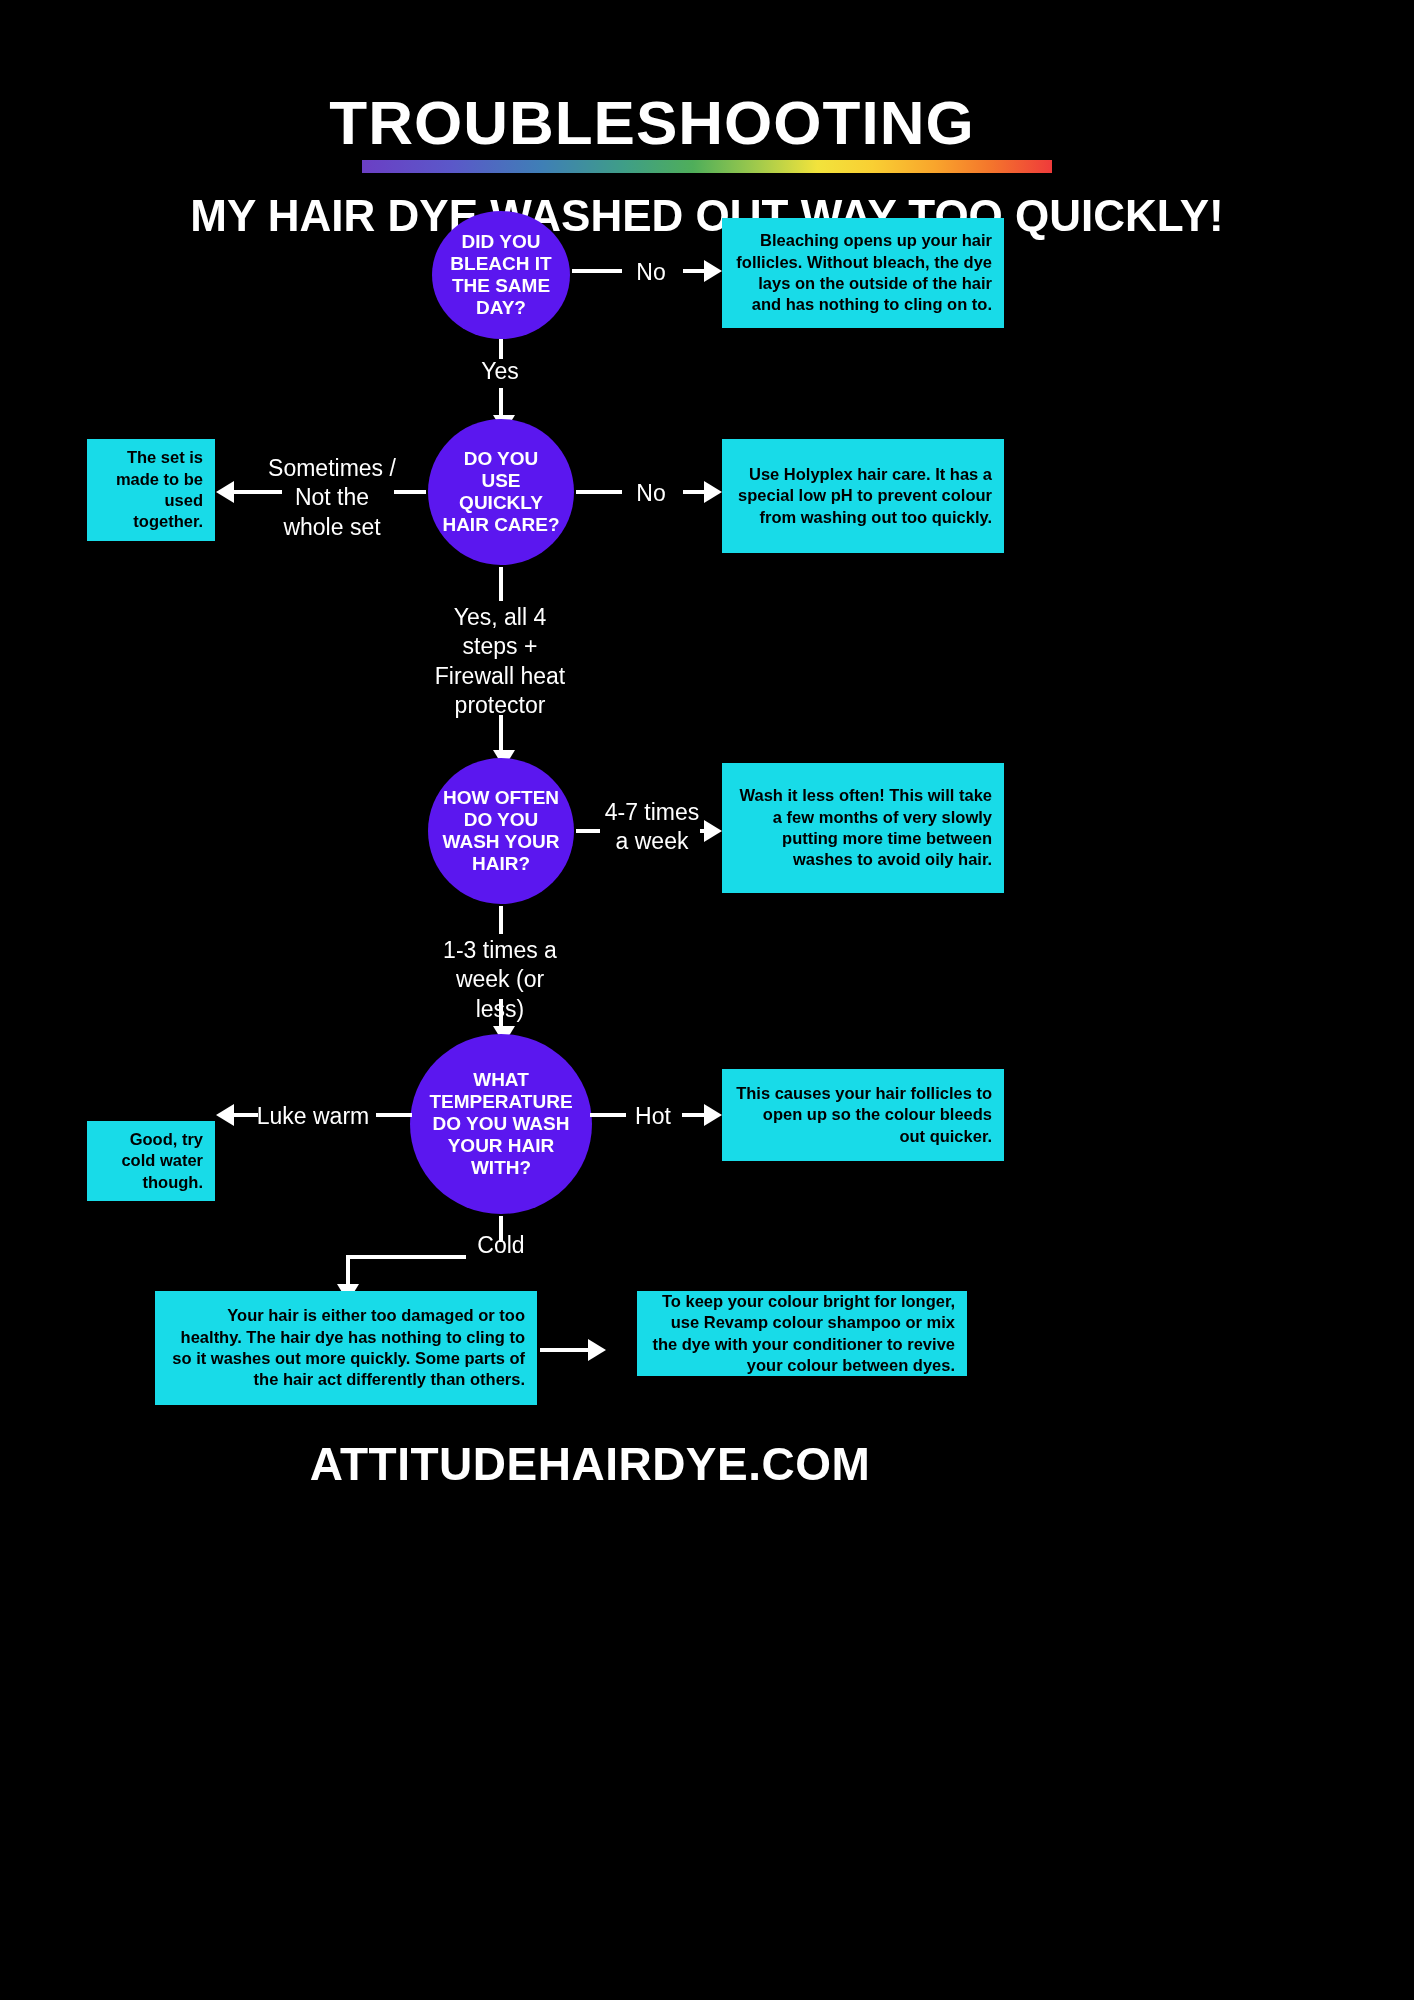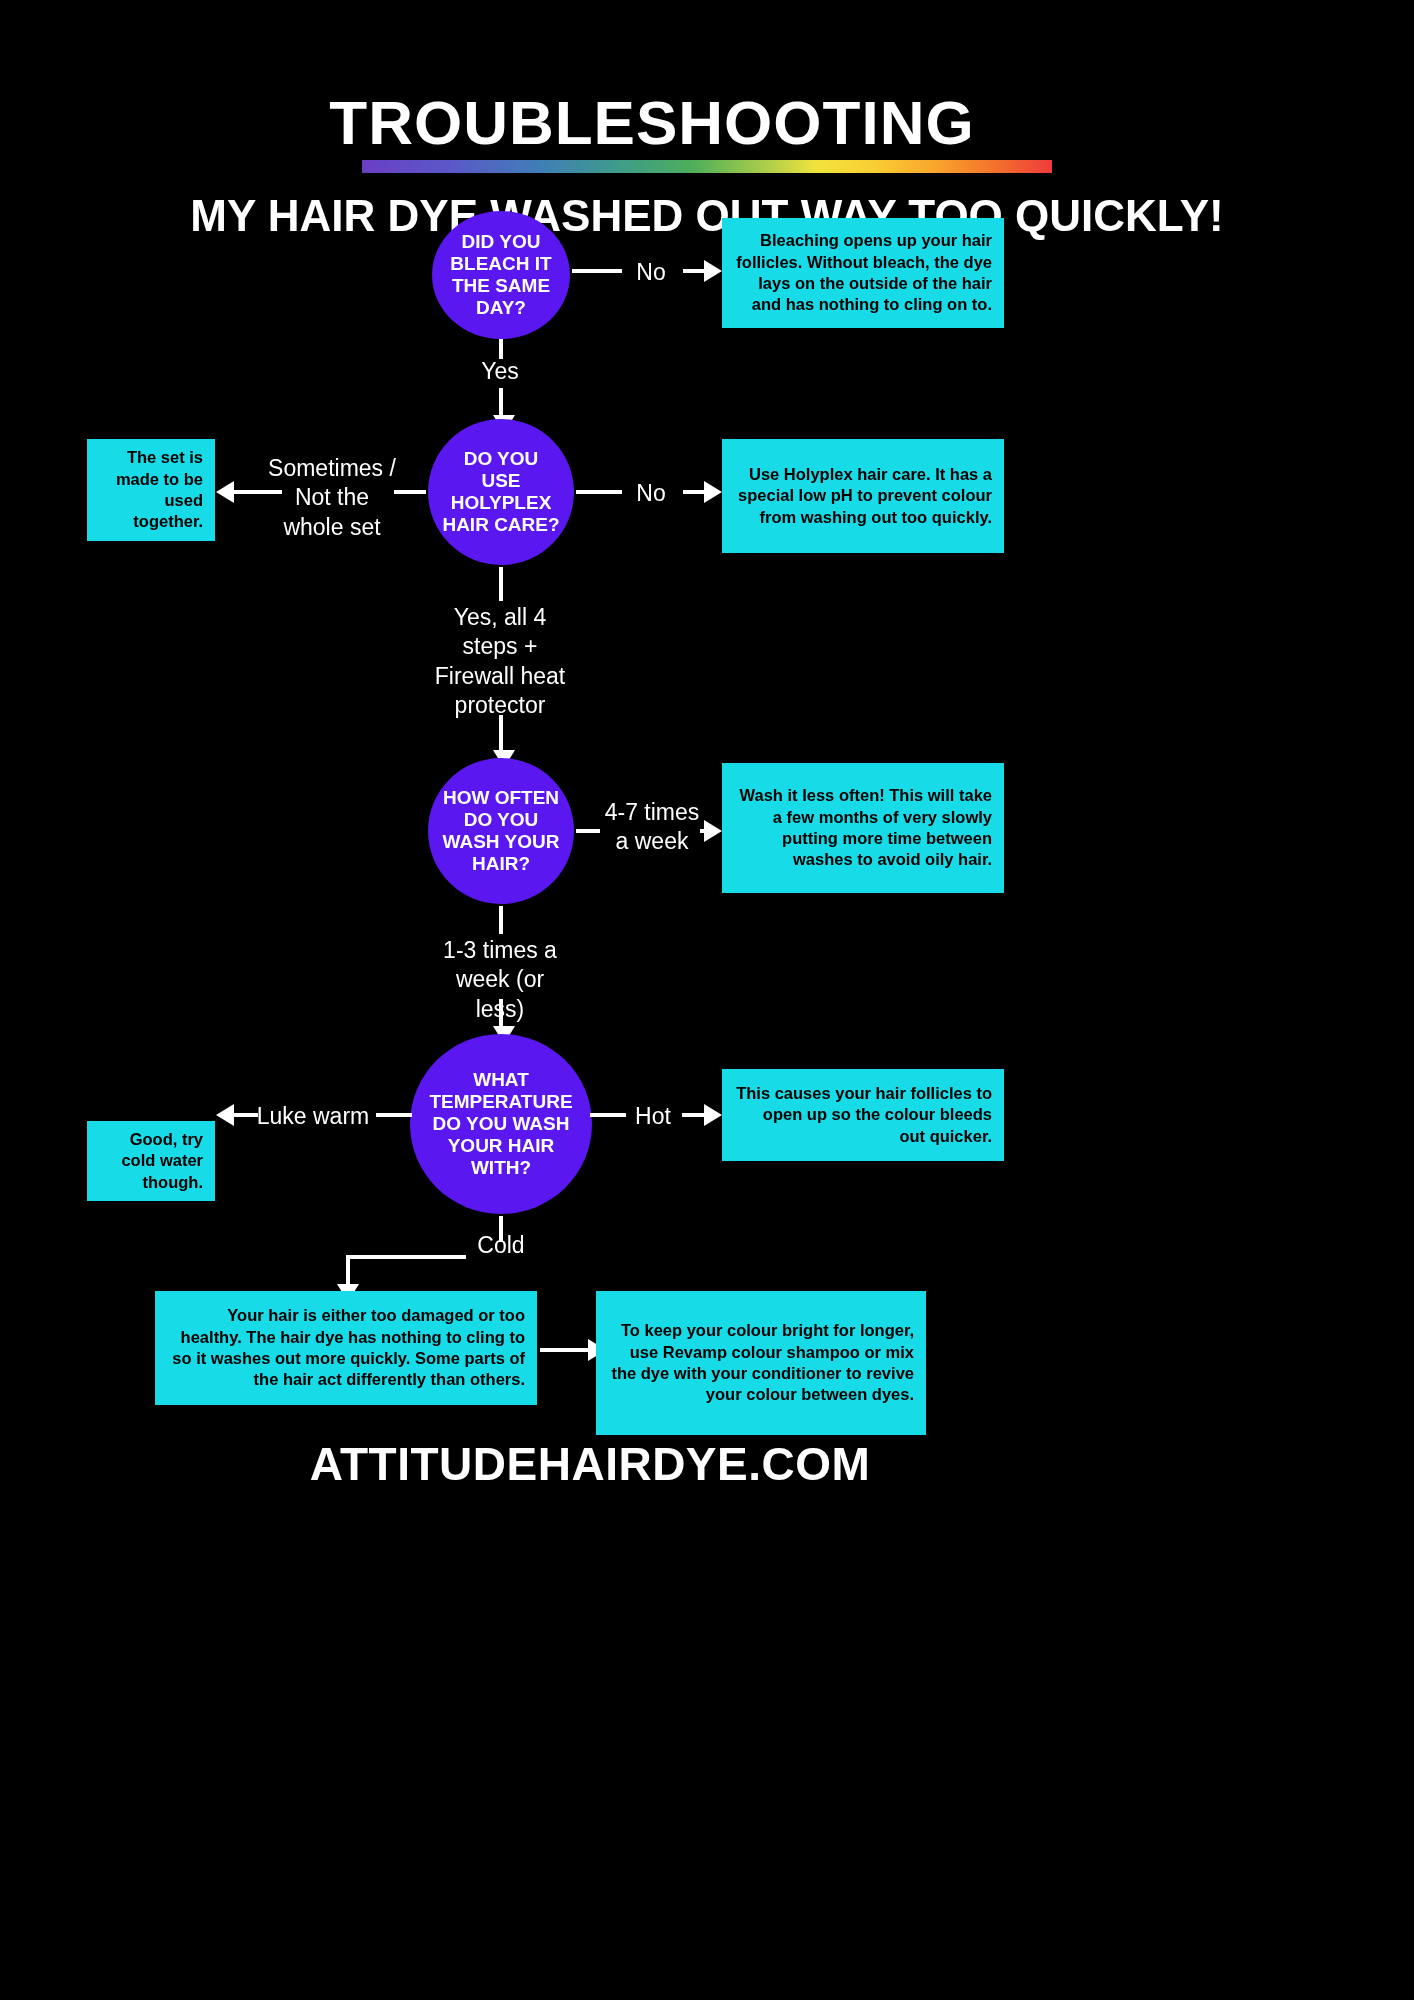--- a/index.html
+++ b/index.html
@@ -114,21 +114,21 @@
   <div class="box" style="left:722px;top:218px;width:282px;height:110px;font-size:16.5px;">
     <span>Bleaching opens up your hair follicles. Without bleach, the dye lays on the outside of the hair and has nothing to cling on to.</span>
   </div>
 
   <div class="line-v" style="left:499px;top:339px;height:20px;"></div>
   <div class="elabel" style="left:455px;top:357px;width:90px;font-size:23px;">Yes</div>
   <div class="line-v" style="left:499px;top:388px;height:30px;"></div>
   <div class="arrow-d" style="left:493px;top:415px;"></div>
 
   <div class="node" style="left:428px;top:419px;width:146px;height:146px;font-size:19px;">
-    <span>DO YOU USE HOLYPLEX HAIR CARE?</span>
+    <span>DO YOU USE QUICKLY HAIR CARE?</span>
   </div>
 
   <div class="line-h" style="left:394px;top:490px;width:32px;"></div>
   <div class="elabel" style="left:262px;top:454px;width:140px;font-size:23px;">Sometimes / Not the whole set</div>
   <div class="line-h" style="left:234px;top:490px;width:48px;"></div>
   <div class="arrow-l" style="left:216px;top:481px;"></div>
 
   <div class="box" style="left:87px;top:439px;width:128px;height:102px;font-size:16.5px;">
     <span>The set is made to be used together.</span>
   </div>
@@ -193,20 +193,20 @@
   <div class="line-v" style="left:346px;top:1255px;height:32px;"></div>
   <div class="arrow-d" style="left:337px;top:1284px;"></div>
 
   <div class="box" style="left:155px;top:1291px;width:382px;height:114px;font-size:16.5px;">
     <span>Your hair is either too damaged or too healthy. The hair dye has nothing to cling to so it washes out more quickly. Some parts of the hair act differently than others.</span>
   </div>
 
   <div class="line-h" style="left:540px;top:1348px;width:50px;"></div>
   <div class="arrow-r" style="left:588px;top:1339px;"></div>
 
-  <div class="box" style="left:596px;top:1291px;width:330px;height:144px;font-size:16.5px;">
+  <div class="box" style="left:637px;top:1291px;width:330px;height:85px;font-size:16.5px;">
     <span>To keep your colour bright for longer, use Revamp colour shampoo or mix the dye with your conditioner to revive your colour between dyes.</span>
   </div>
 
   <div class="footer-url" style="top:1437px;">ATTITUDEHAIRDYE.COM</div>
 
 
 </div>
 
 </body></html>

